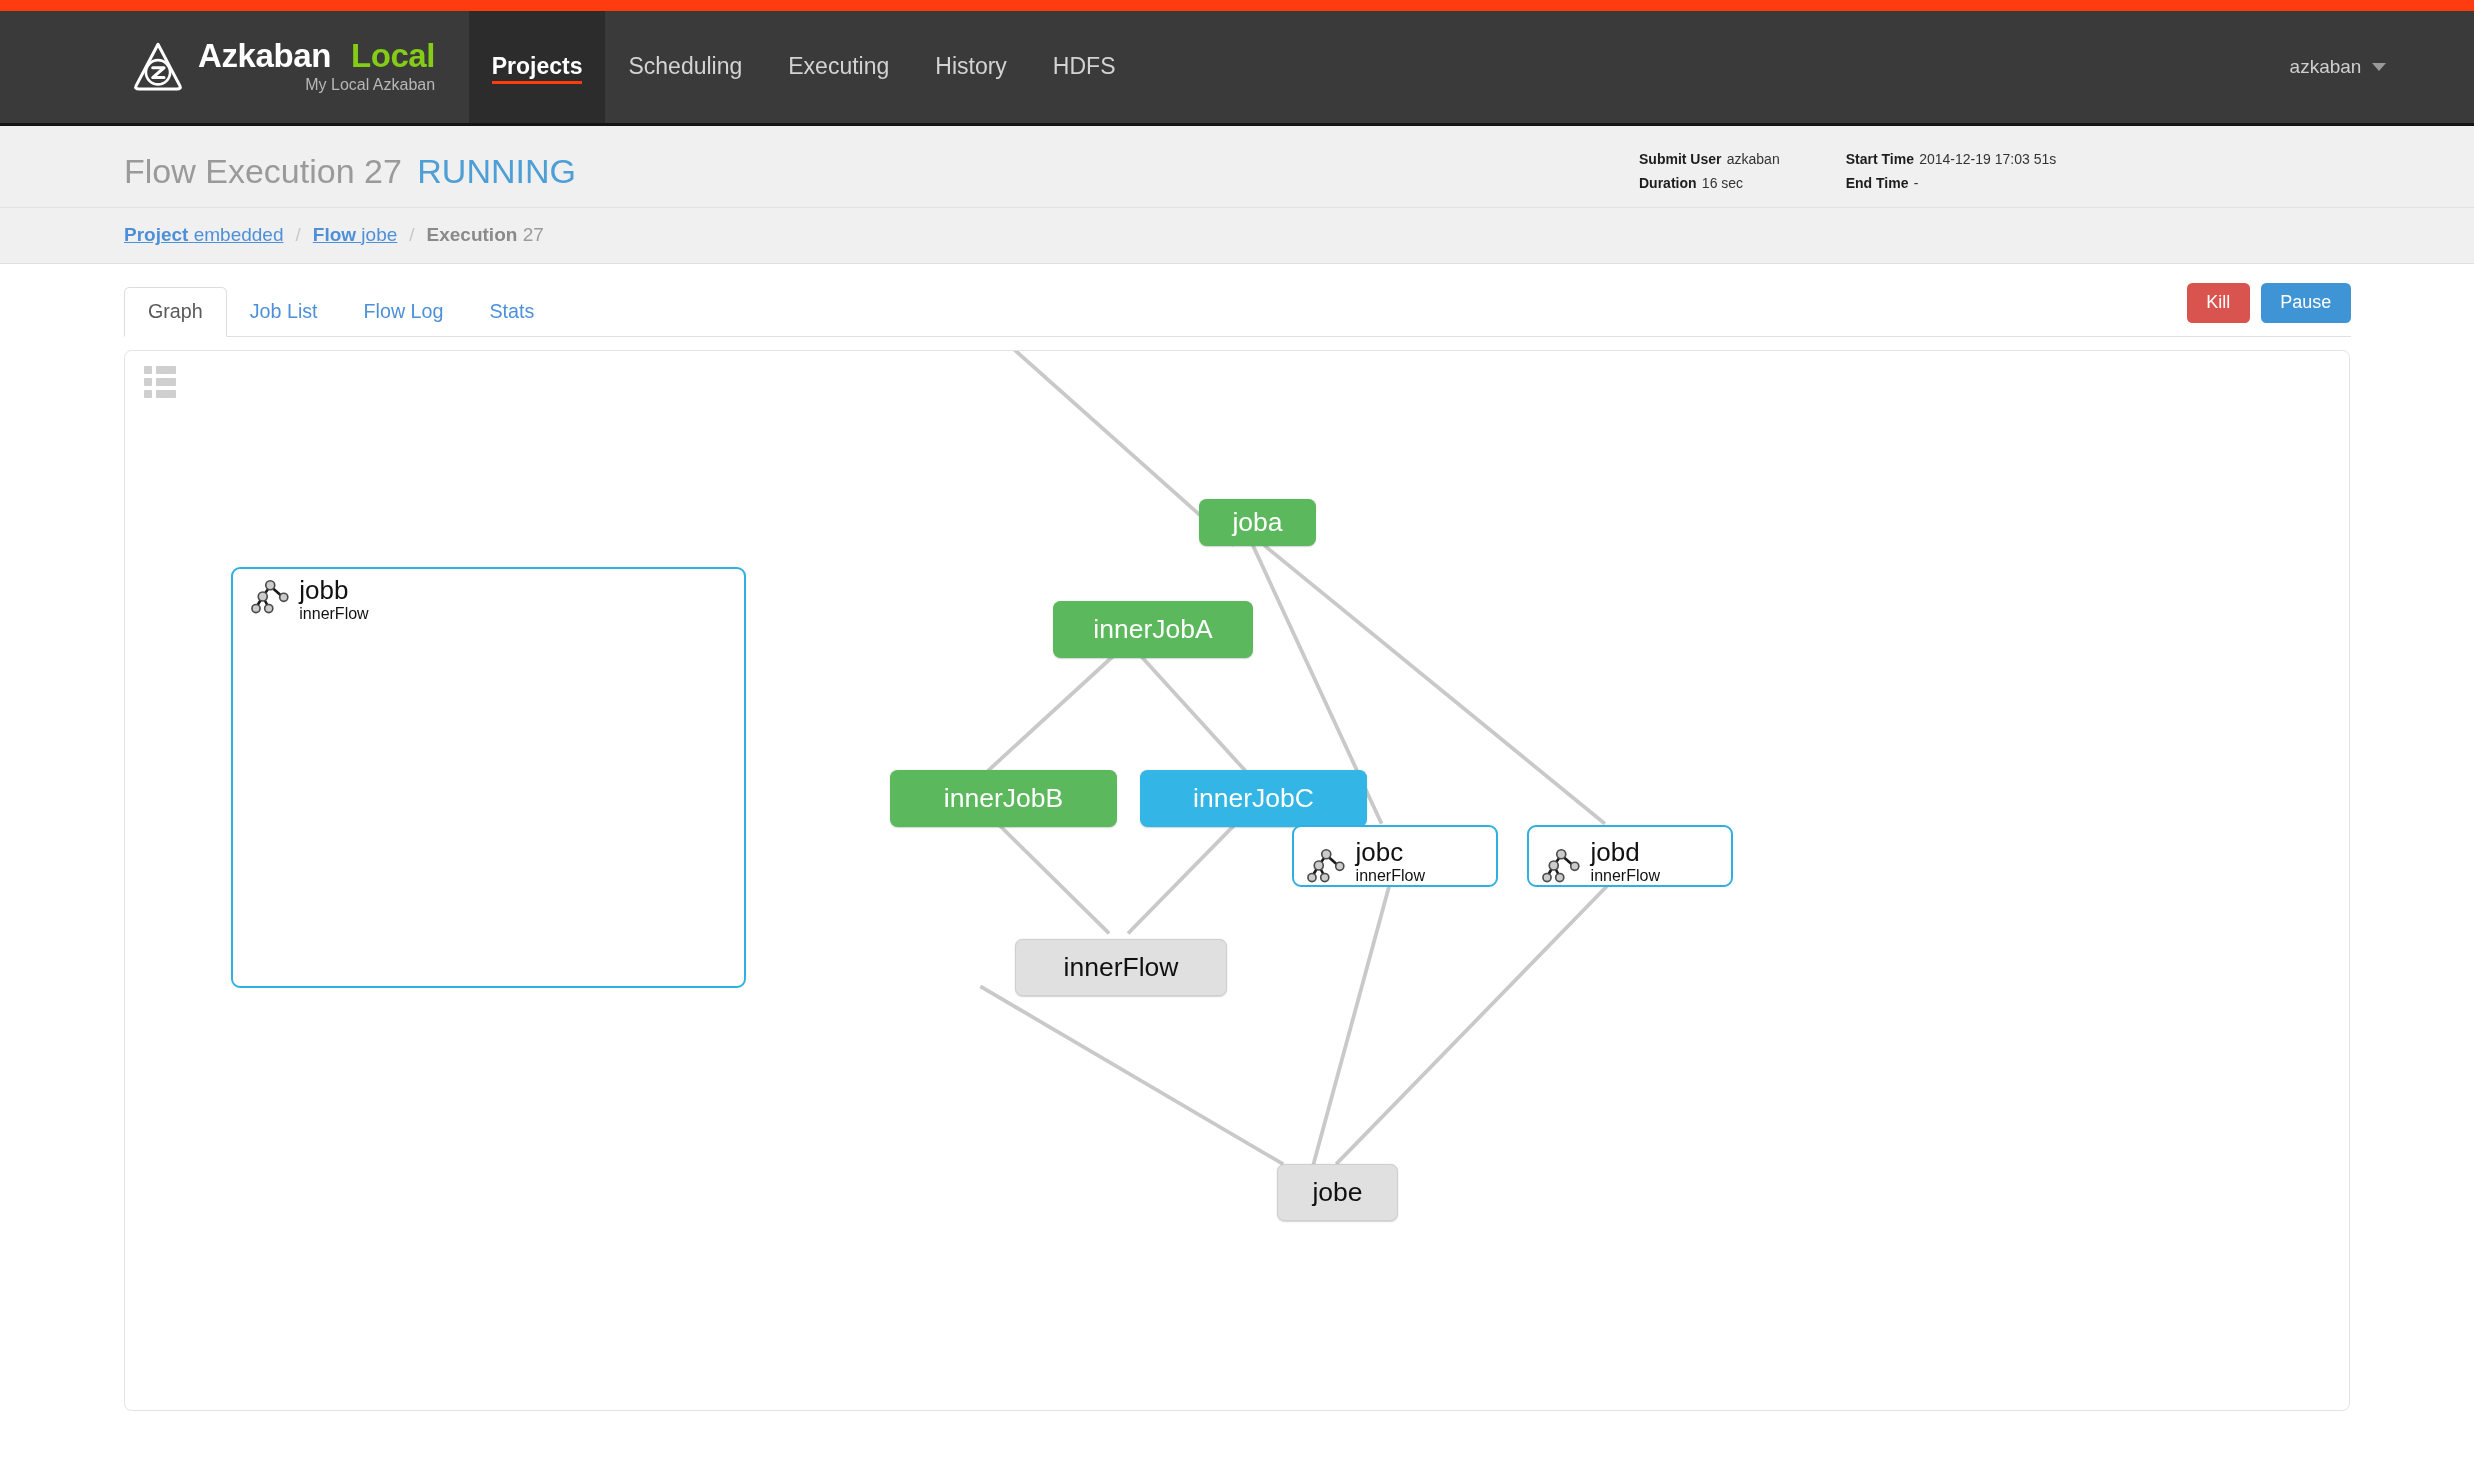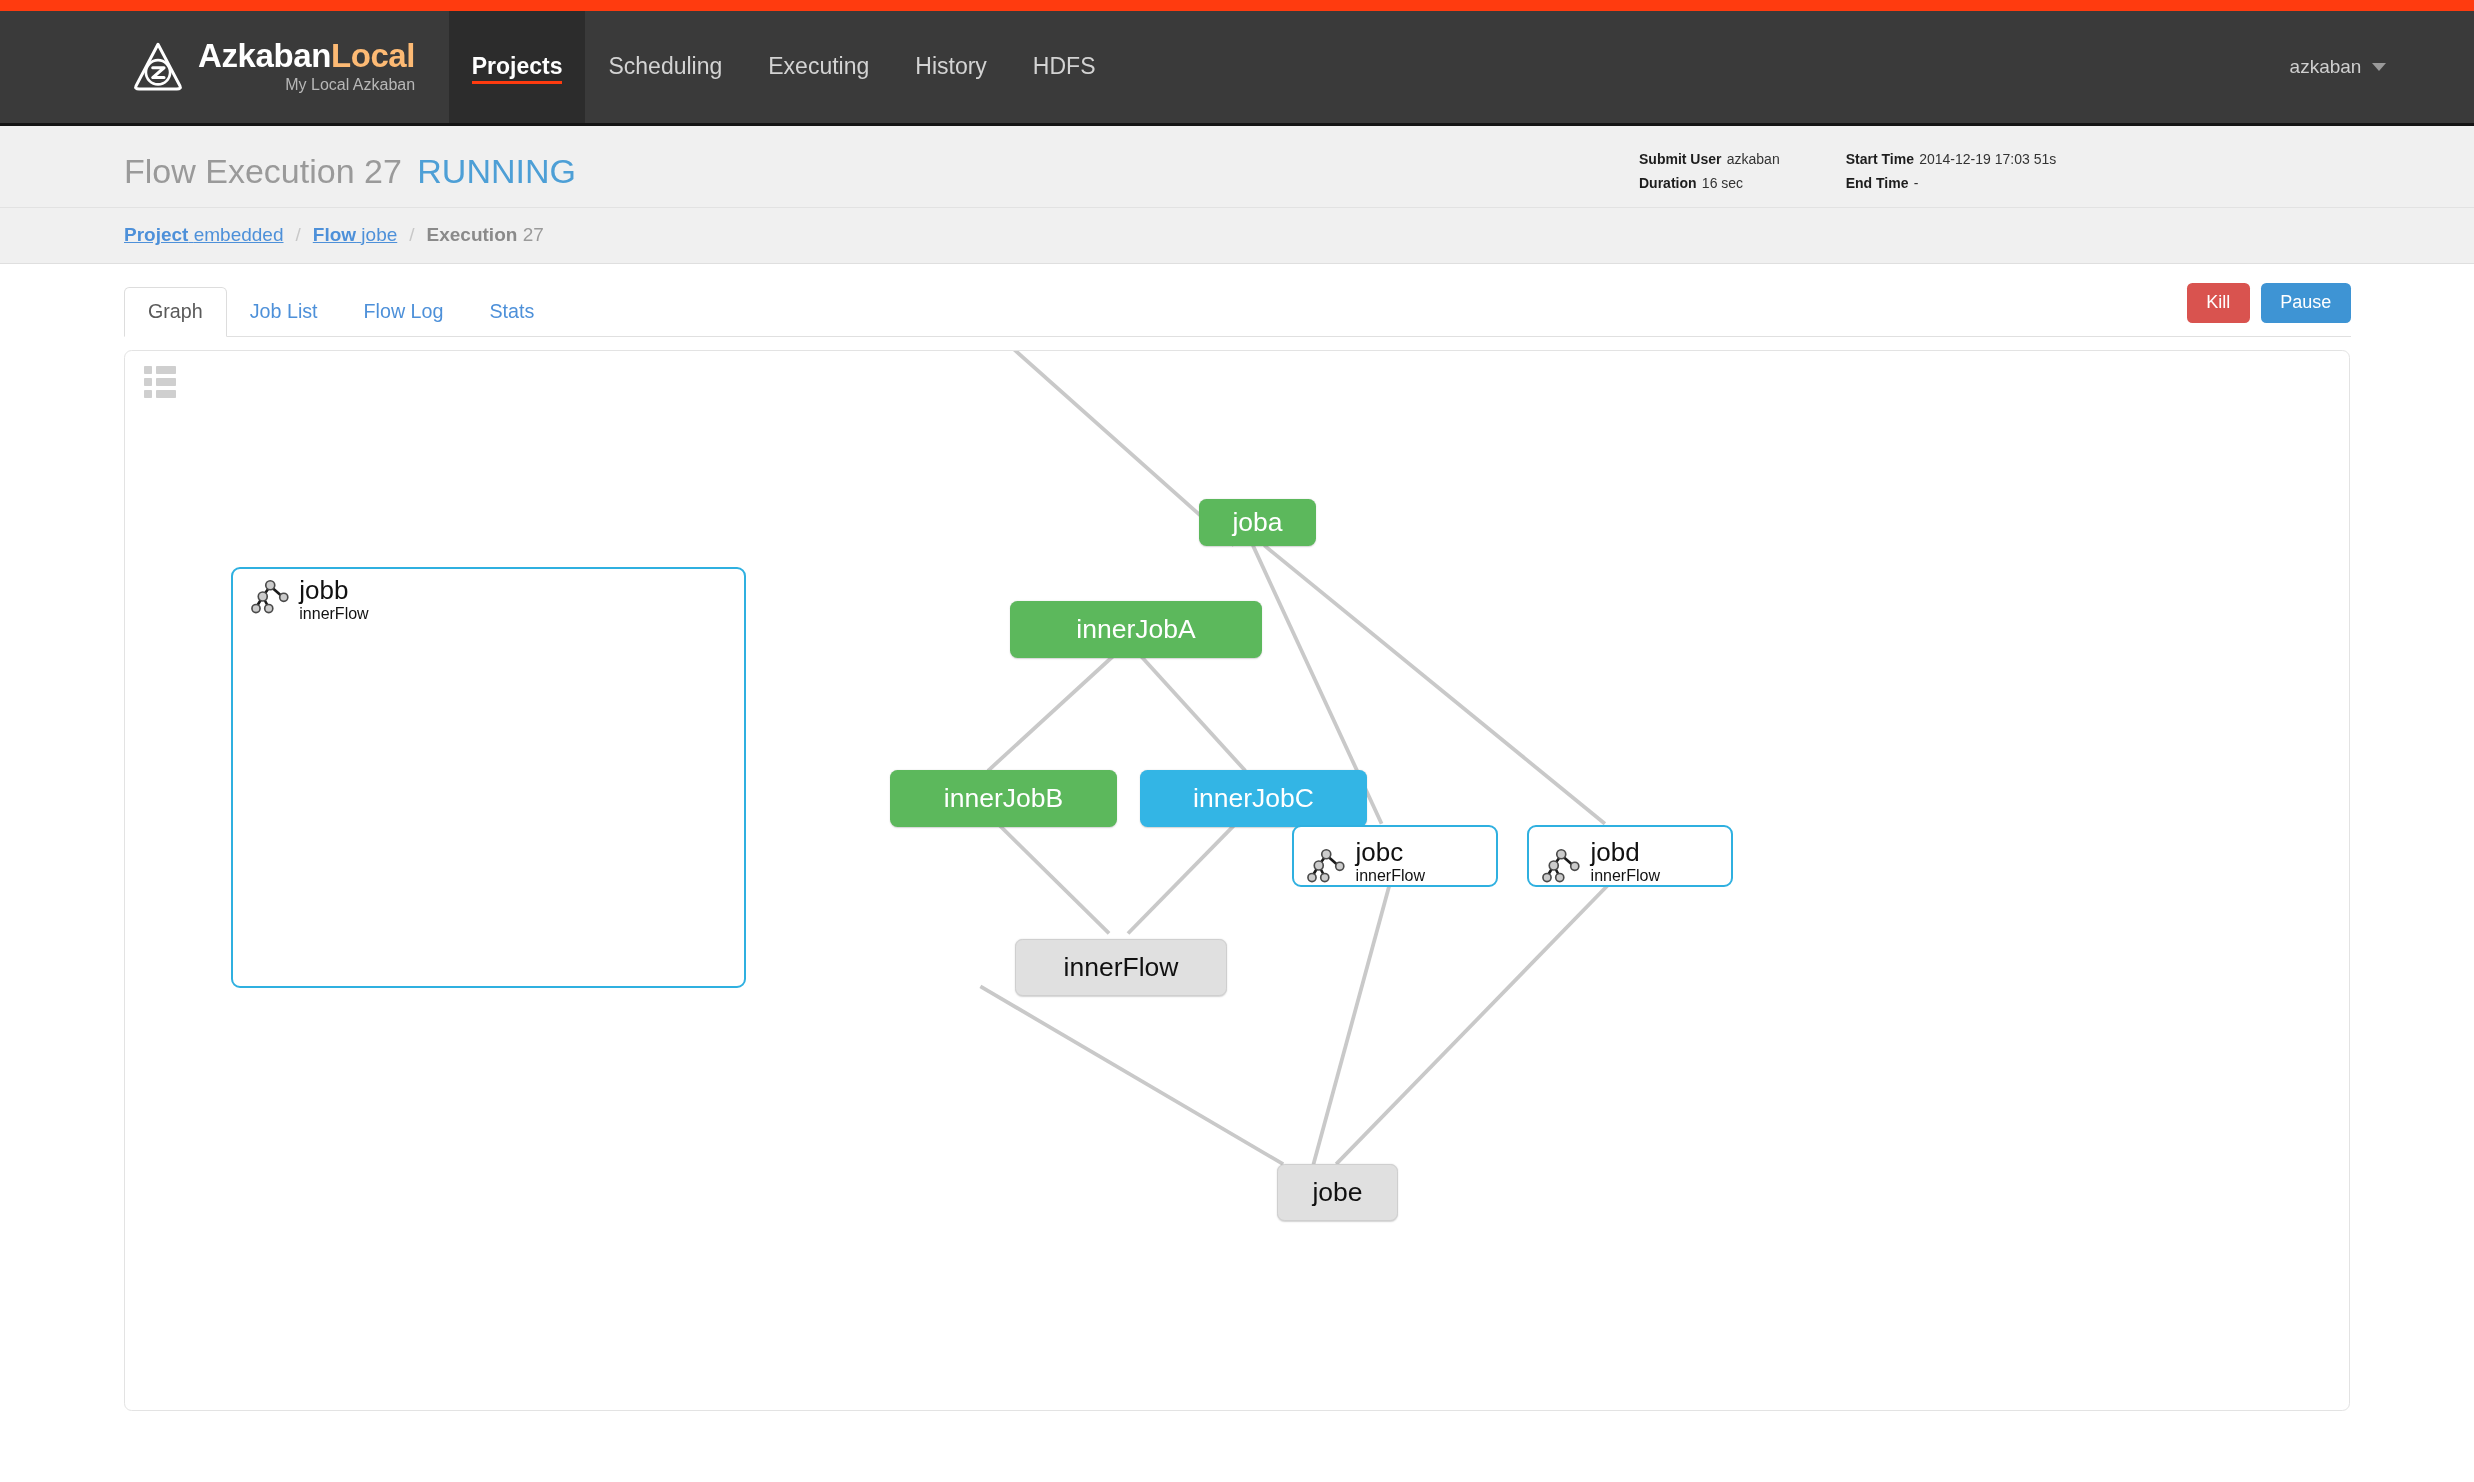--- a/index.html
+++ b/index.html
@@ -41,21 +41,21 @@
   }
   .brand-text-wrap { display: flex; flex-direction: column; justify-content: center; }
   .brand-line1 {
     font-size: 33px;
     font-weight: bold;
     color: #ffffff;
     letter-spacing: -0.4px;
     line-height: 1.05;
     white-space: nowrap;
   }
-  .brand-line1 .local { color: #fdba74; margin-left: 0; }
+  .brand-line1 .local { color: #84cc16; margin-left: 20px; }
   .brand-sub {
     font-size: 16px;
     color: #b7b7b7;
     margin-top: 3px;
     text-align: right;
     white-space: nowrap;
   }
 
   .nav-items { display: flex; align-items: stretch; margin-left: 10.6px; }
   .nav-item {
@@ -430,21 +430,21 @@
             <circle cx="25" cy="42" r="5.4"></circle>
           </g>
         </svg>
         <div class="flow-label-wrap">
           <span class="flow-name">jobb</span>
           <span class="flow-sub">innerFlow</span>
         </div>
       </div>
     </div>
 
-    <div class="node node-success" style="left:885px; top:250px; width:252px; height:57px;">
+    <div class="node node-success" style="left:928px; top:250px; width:200px; height:57px;">
       <span>innerJobA</span>
     </div>
 
     <div class="node node-success" style="left:765px; top:419px; width:227px; height:57px;">
       <span>innerJobB</span>
     </div>
 
     <div class="node node-running" style="left:1015px; top:419px; width:227px; height:57px;">
       <span>innerJobC</span>
     </div>

